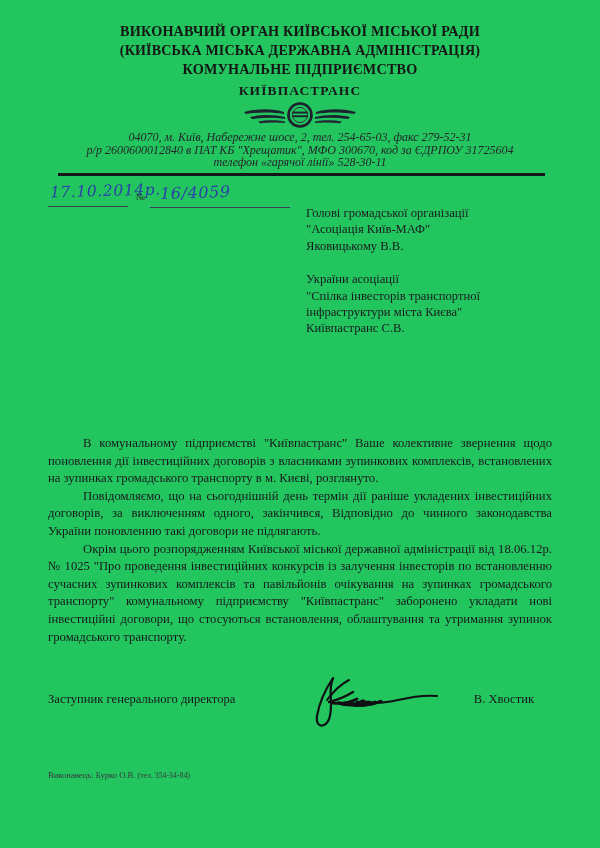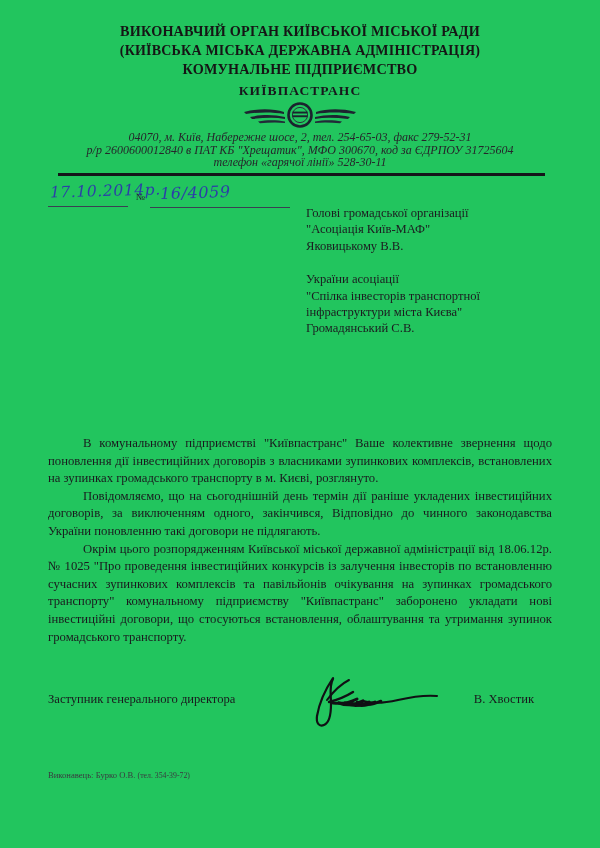--- a/index.html
+++ b/index.html
@@ -227,21 +227,21 @@
   <div class="addressee">
     <div class="addr-block">
       <div>Голові громадської організації</div>
       <div>"Асоціація Київ-МАФ"</div>
       <div>Яковицькому В.В.</div>
     </div>
     <div class="addr-block">
       <div>України асоціації</div>
       <div>"Спілка інвесторів транспортної</div>
       <div>інфраструктури міста Києва"</div>
-      <div>Громадянський С.В.</div>
+      <div>Київпастранс С.В.</div>
     </div>
   </div>
 
   <div class="body">
     <p>В комунальному підприємстві "Київпастранс" Ваше колективне звернення щодо поновлення дії інвестиційних договорів  з власниками зупинкових комплексів, встановлених на зупинках громадського транспорту в м. Києві, розглянуто.</p>
     <p>Повідомляємо, що на сьогоднішній день термін дії раніше укладених інвестиційних договорів, за виключенням одного, закінчився, Відповідно до чинного законодавства України поновленню такі договори не підлягають.</p>
     <p>Окрім цього розпорядженням Київської міської державної адміністрації від 18.06.12р. № 1025 "Про проведення інвестиційних конкурсів із залучення інвесторів по встановленню сучасних зупинкових комплексів та павільйонів очікування на зупинках громадського транспорту" комунальному підприємству "Київпастранс" заборонено укладати нові інвестиційні договори, що стосуються встановлення, облаштування та утримання зупинок громадського транспорту.</p>
   </div>
 
   <div class="sigrow">
@@ -260,17 +260,17 @@
           <path d="M60 31 C70 34, 82 33, 95 30 C108 27, 122 25, 134 26" stroke-width="2"></path>
         </g>
       </svg>
     </div>
     <div class="sig-name">В. Хвостик</div>
   </div>
 
   <div class="footer">
     <div class="footer-text">
       <span>Виконавець: Бурко О.В.</span>
-      <span class="phone">(тел. 354-39-72)</span>
+      <span class="phone">(тел. 354-34-84)</span>
     </div>
   </div>
 
 </div>
 
 </body></html>

